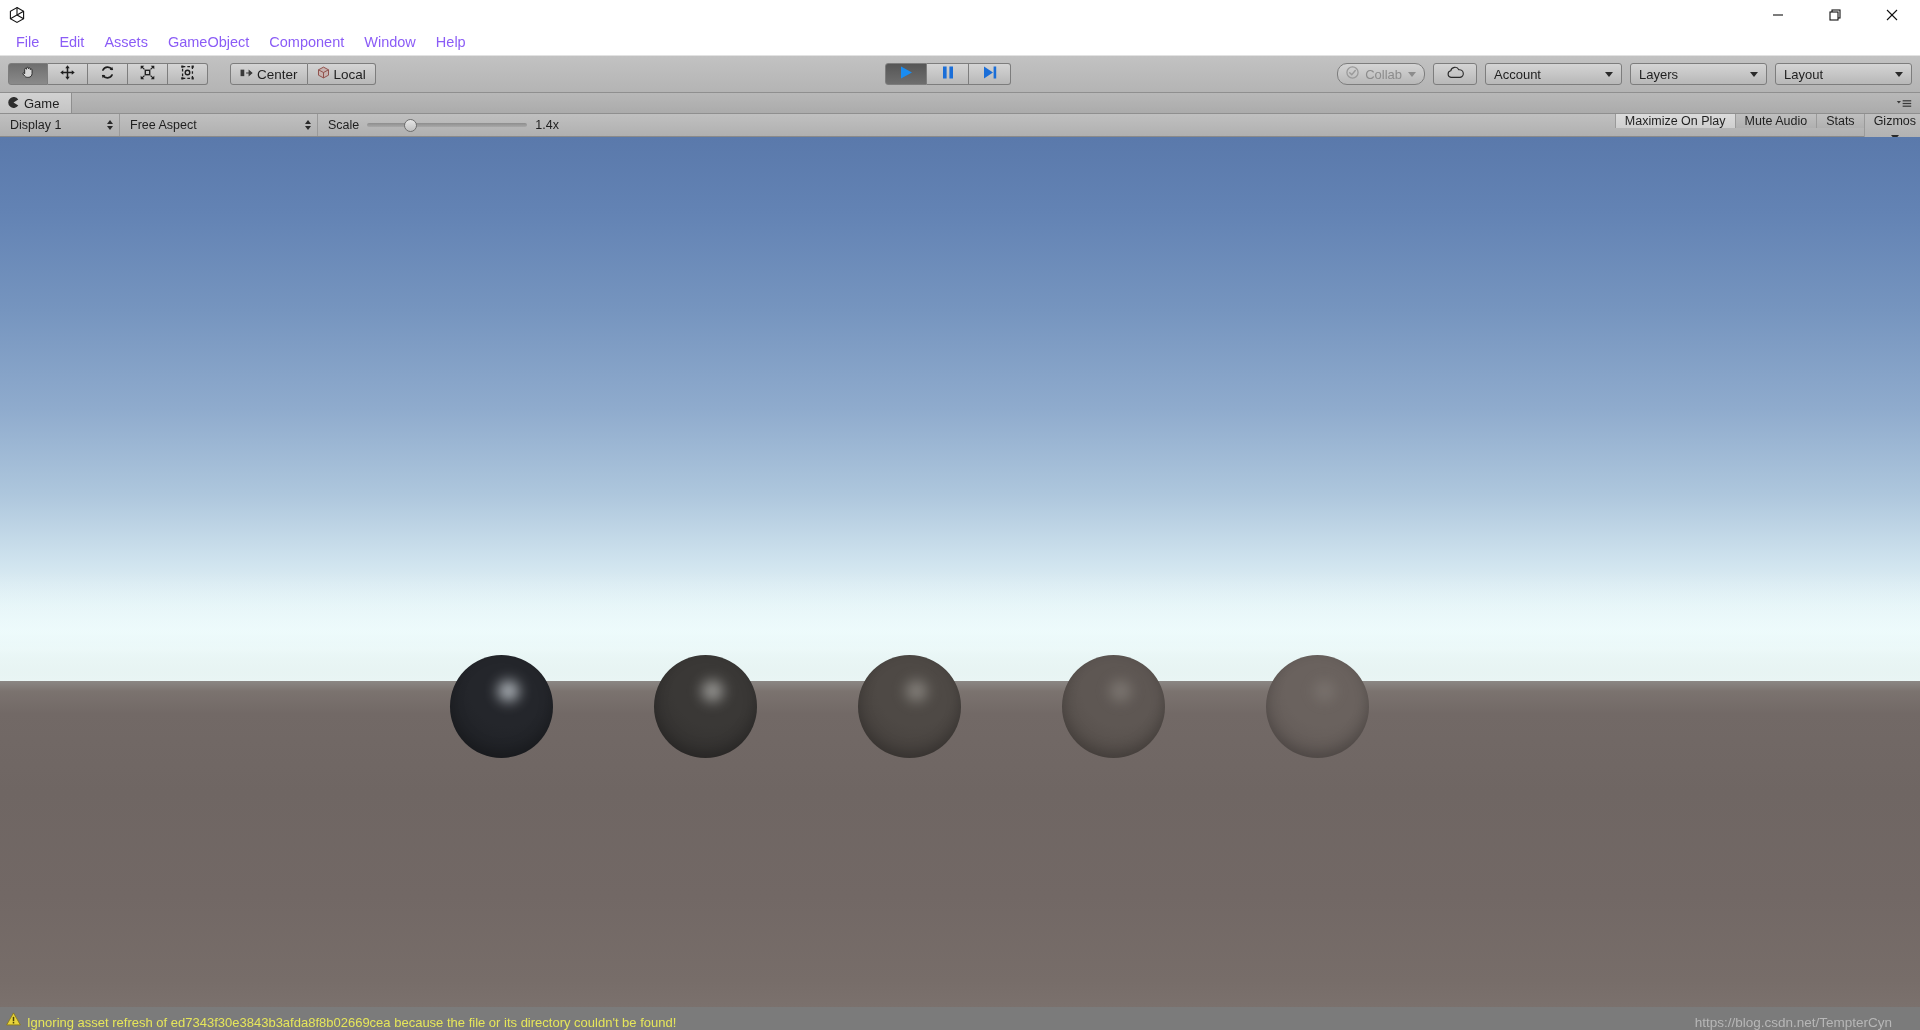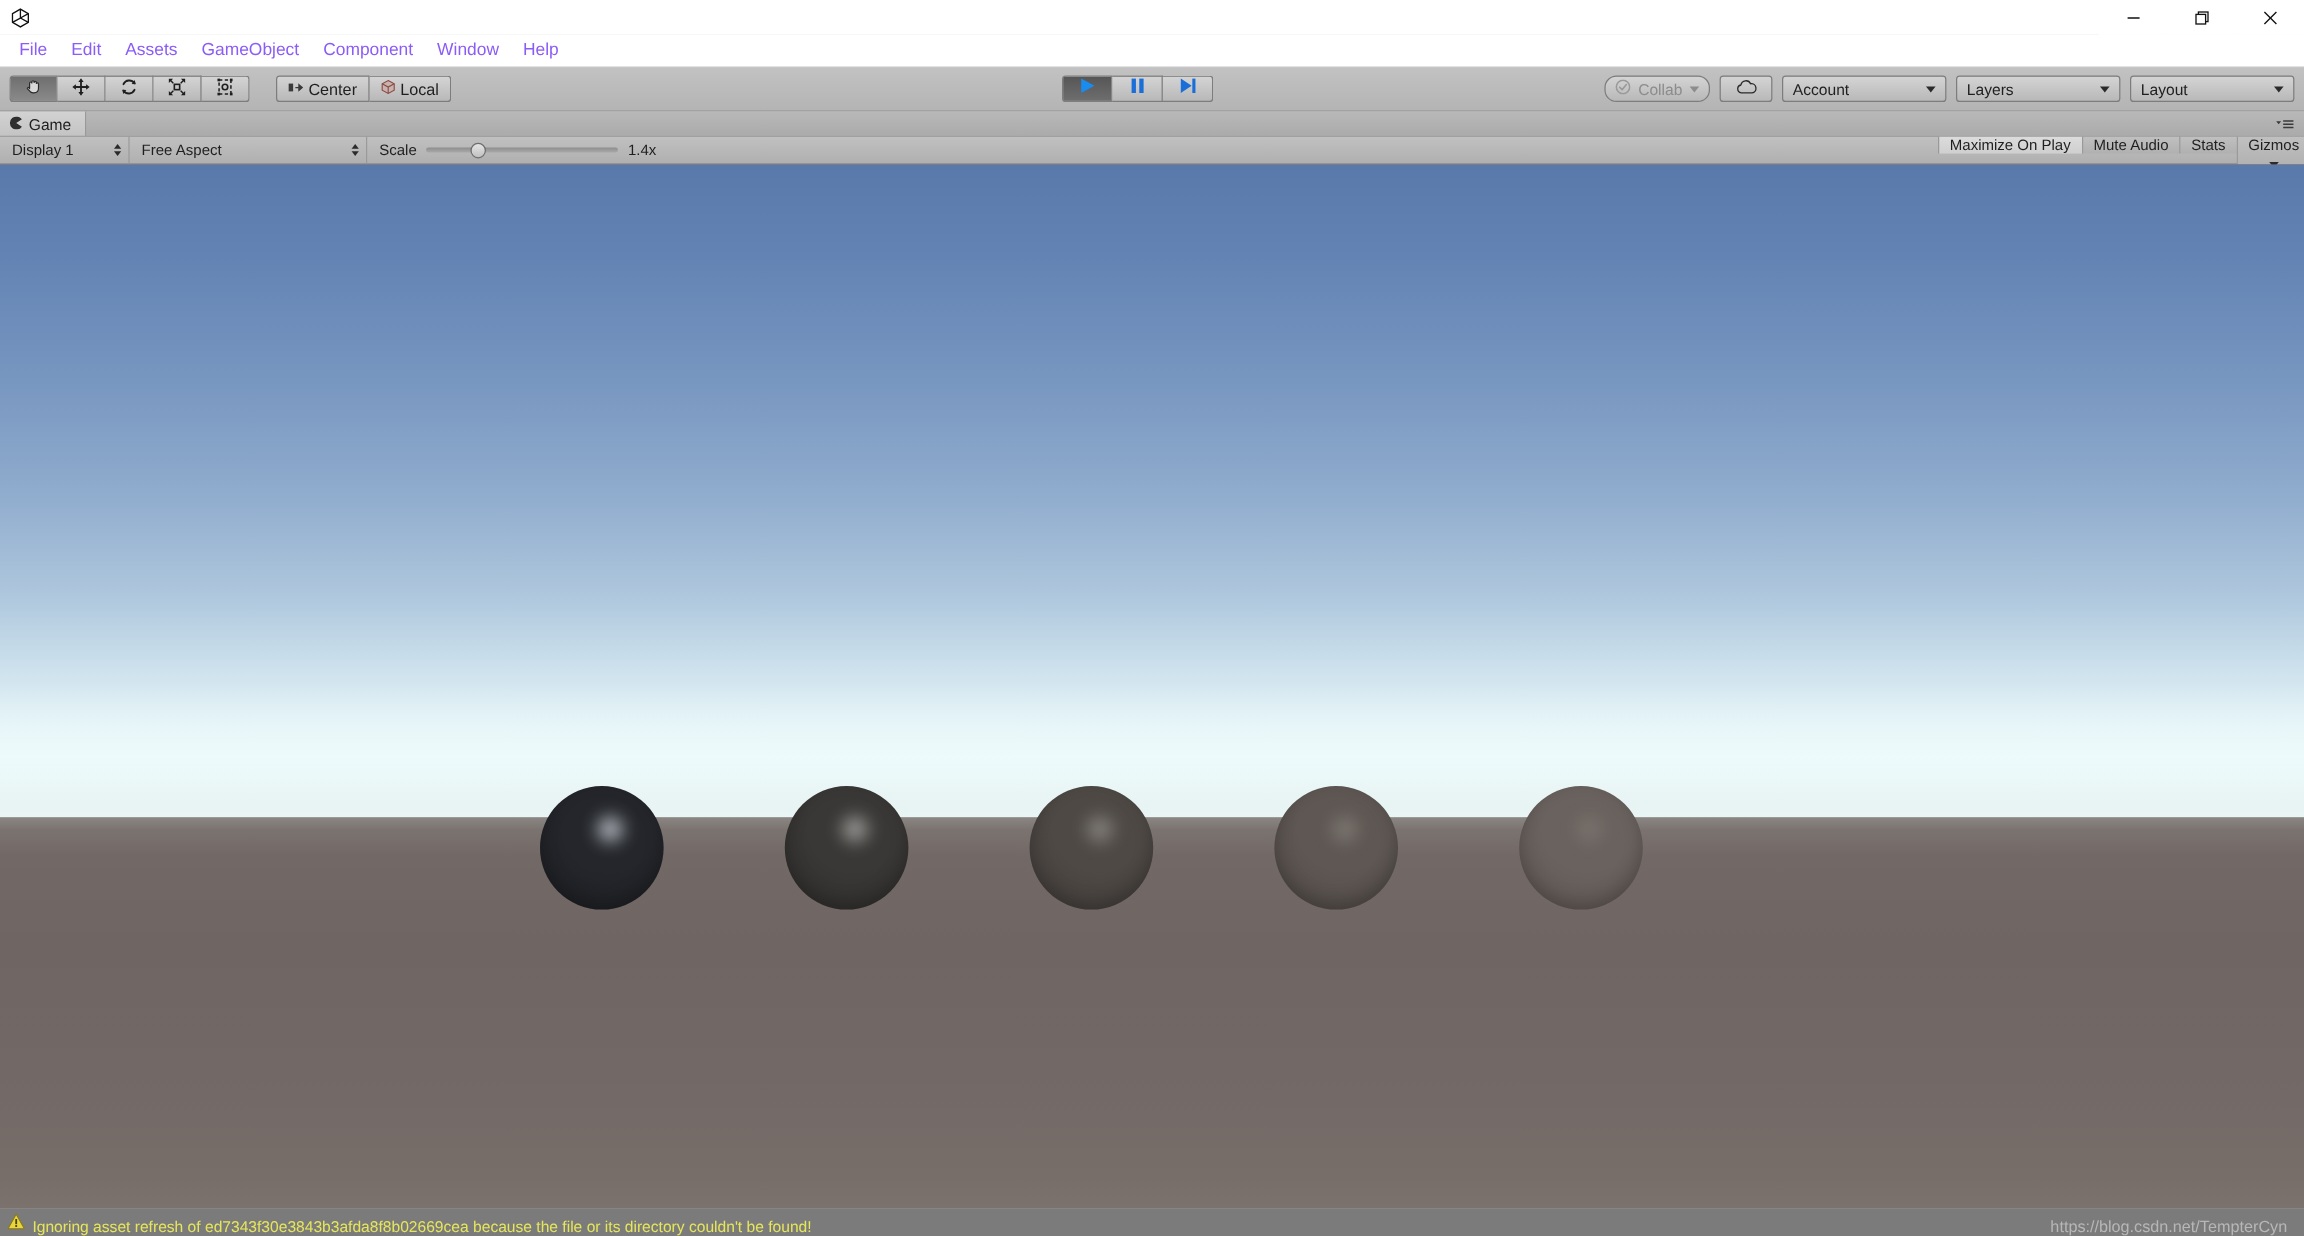--- a/index.html
+++ b/index.html
@@ -239,21 +239,21 @@
   .gt-sel {
     display: flex;
     align-items: center;
     justify-content: space-between;
     border-right: 1px solid #9a9a9a;
     font-size: 12.5px;
     color: #1f1f1f;
     padding: 0 6px 0 10px;
     box-sizing: border-box;
   }
-  .gt-sel.display { width: 108px; }
+  .gt-sel.display { width: 120px; }
   .gt-sel.aspect { width: 198px; }
   .stepper {
     display: flex;
     flex-direction: column;
     gap: 2px;
     align-items: center;
   }
   .stepper i {
     display: block;
     width: 0; height: 0;
@@ -399,21 +399,21 @@
     position: relative;
   }
   .status-text {
     font-size: 13px;
     color: #e6e65a;
     margin-left: 6px;
     white-space: nowrap;
   }
   .watermark {
     position: absolute;
-    right: 14px;
+    right: 28px;
     font-size: 13.5px;
     color: #b7b7b7;
     white-space: nowrap;
   }
 </style>
 </head>
 <body>
 
 <div id="app">
 

